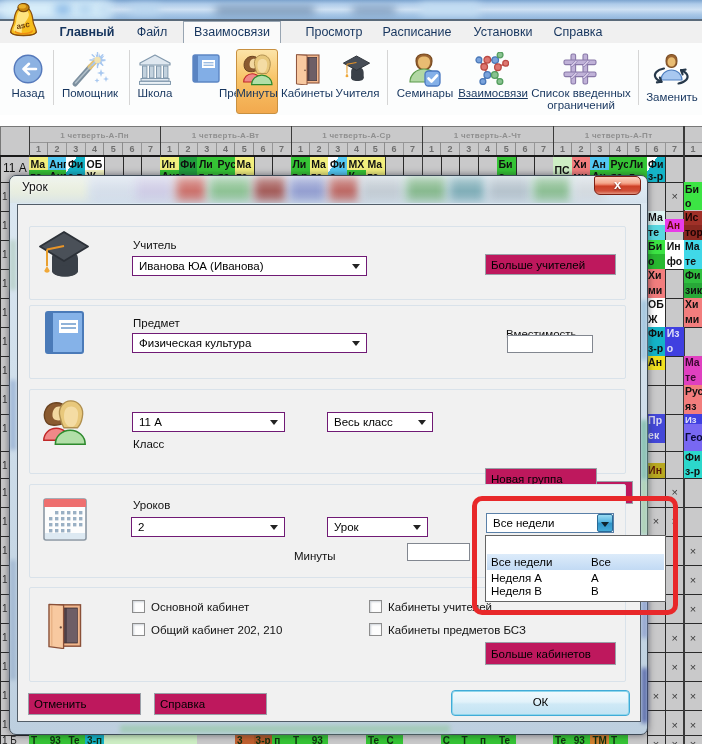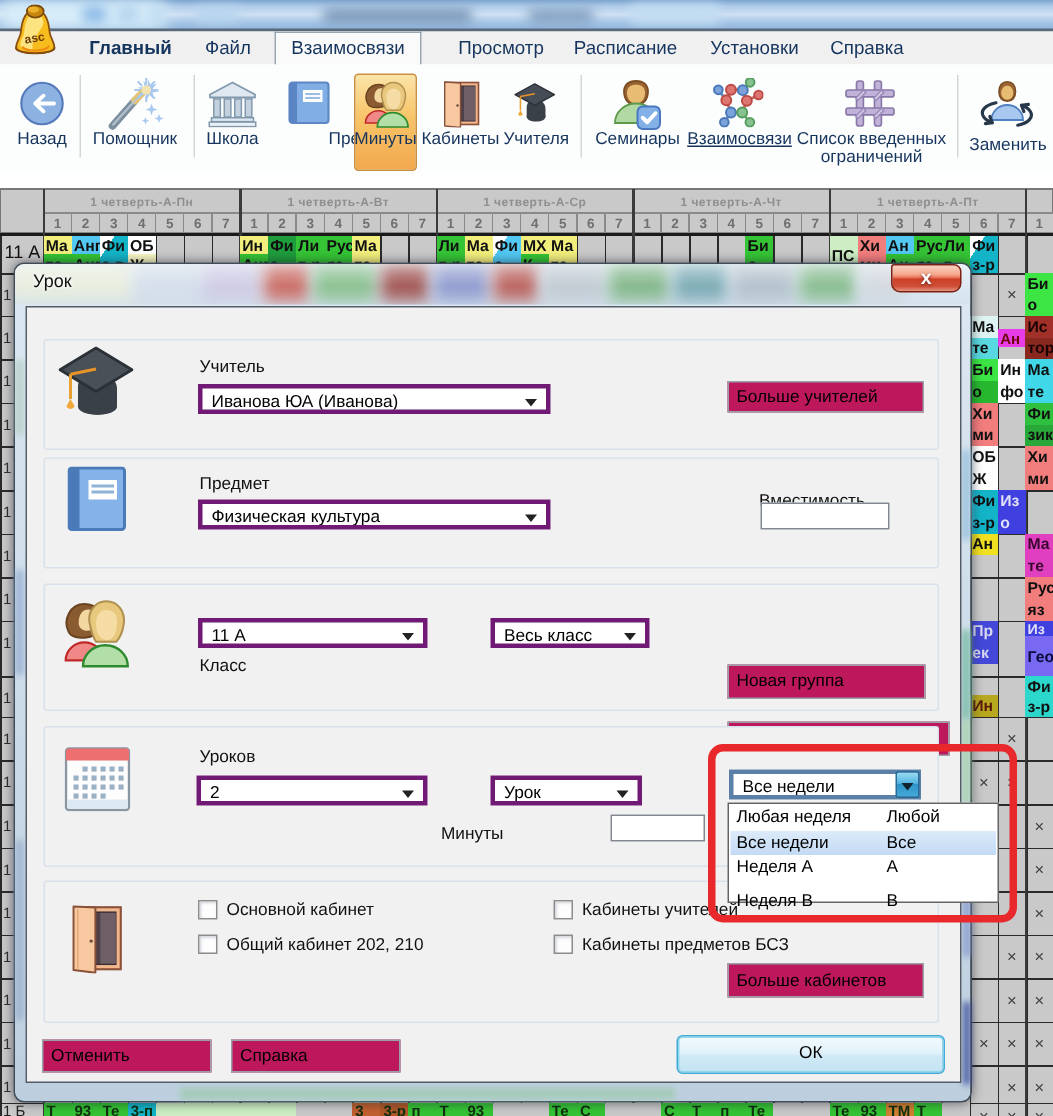--- a/index.html
+++ b/index.html
@@ -22,21 +22,21 @@
 #ttable{left:0;top:115px;width:702px;height:629px;background:#fff;}
 
 #dlg{left:9px;top:175px;width:639px;height:560px;border-radius:7px;background:linear-gradient(to bottom,#dce8f2,#bdcfdf);border:1px solid #3e4a56;box-sizing:border-box;box-shadow:0 0 7px rgba(20,20,30,0.55);}
 #dlgtitleblobs{left:10px;top:176px;width:637px;height:27px;border-radius:6px 6px 0 0;overflow:hidden;}
 #dlgtitleblobs .blob{position:absolute;filter:blur(5px);}
 #dlgtitle{left:22px;top:180px;font-size:12px;color:#101010;text-shadow:0 0 3px #fff,0 0 3px #fff;}
 #closebtn{left:594px;top:175.5px;width:47px;height:19px;border-radius:2px 5px 4px 4px;background:linear-gradient(to bottom,#fbd0c0 0%,#f4a98e 35%,#e8745a 47%,#cc4026 53%,#d04f38 82%,#e29480 100%);border:1px solid #7c2013;border-radius:2px 5px 6px 6px;box-sizing:border-box;text-align:center;color:#fff;font-size:13px;font-weight:bold;line-height:16.5px;text-shadow:0 1px 2px #6a2a22;}
 #dlgcontent{left:16.5px;top:204px;width:624.5px;height:518px;background:#f1f1f1;border:1px solid #525d68;box-sizing:border-box;}
 .gb{position:absolute;border:1px solid #d9e2ea;background:#f1f1f1;border-radius:2px;}
 .lbl{position:absolute;font-size:11.5px;color:#111;white-space:nowrap;}
-.combo{position:absolute;background:#fff;border:3px solid #701a75;box-sizing:border-box;font-size:11.5px;color:#000;line-height:18px;padding-left:6px;white-space:nowrap;overflow:hidden;}
+.combo{position:absolute;background:#fff;border:1px solid #701a75;box-sizing:border-box;font-size:11.5px;color:#000;line-height:18px;padding-left:6px;white-space:nowrap;overflow:hidden;}
 .combo .arr{position:absolute;right:6px;top:7px;width:0;height:0;border-left:4px solid transparent;border-right:4px solid transparent;border-top:5px solid #222;}
 .tbox{position:absolute;background:#fff;border:1px solid #828790;box-sizing:border-box;font-size:11.5px;line-height:18px;padding-left:5px;}
 .fbtn{position:absolute;background:#be185d;border:1px solid #9aa0a8;box-sizing:border-box;font-size:11.5px;color:#000;padding-left:5px;line-height:20px;white-space:nowrap;overflow:hidden;}
 .cb{position:absolute;width:13px;height:13px;background:#fdfdfd;border:1px solid #8d8d8d;box-sizing:border-box;box-shadow:inset 1px 1px 2px #cdd2d8;}
 
 #ddpop{left:485px;top:535px;width:181px;height:67px;background:#fff;border:1px solid #646464;box-sizing:border-box;z-index:40;}
 .ddrow{position:absolute;left:1px;width:177px;height:16.5px;font-size:11.5px;line-height:16.5px;color:#000;padding-left:4px;box-sizing:border-box;}
 .ddrow .c2{position:absolute;left:104px;top:0;}
 
 #redrect{left:472px;top:496px;width:206px;height:119px;border:5px solid #e8282a;border-radius:10px;box-sizing:border-box;z-index:60;}
@@ -684,21 +684,21 @@
     <path d="M13 20 C13 13 17 10 21 11 C25 12 26 17 25 21 C24 27 13 27 13 20 Z" fill="#f2d8a0"></path>
     <path d="M4 46 A13 12.5 0 0 1 30 46 Z" fill="#f08888" stroke="#c02828" stroke-width="1.5"></path>
     <path d="M16 50 A15.5 14.5 0 0 1 47 50 Z" fill="#b2dfa8" stroke="#2e8a2e" stroke-width="1.6"></path>
     <path d="M21 22 C18 12 25 5 32 5 C40 5 46 12 44 22 C43 28 41 31 39 33 L25 33 C23 30 22 27 21 22 Z" fill="#e8c87c" stroke="#b09050" stroke-width="1.4"></path>
     <path d="M25 21 C25 14 28 11 32.5 11 C37.5 11 40.5 15 39.5 21 C39 28 36.5 32 32.5 32 C28.5 32 25 28 25 21 Z" fill="#f4dca4"></path>
   </svg>
   <div class="lbl" style="left:133px;top:396px;margin-top:42px;">Класс</div>
   <div class="combo" style="left:132px;top:412px;width:153px;height:20px;">11 А<span class="arr"></span></div>
   <div class="combo" style="left:327px;top:412px;width:106px;height:20px;">Весь класс<span class="arr"></span></div>
   <div class="fbtn" style="left:485px;top:434px;width:148px;height:23px;margin-top:47px;">Объединенные классы</div>
-  <div class="fbtn" style="left:485px;top:443px;width:132px;height:23px;">Новая группа</div>
+  <div class="fbtn" style="left:485px;top:468px;width:112px;height:23px;">Новая группа</div>
 
   <div class="gb" style="left:29px;top:484px;width:595px;height:92px;"></div>
   <svg class="abs" style="left:43px;top:498px;" width="44" height="43" viewBox="0 0 44 43">
     <rect x="1" y="1" width="42" height="41" rx="2" fill="#fdfdfd" stroke="#8a97a3" stroke-width="1.6"></rect>
     <path d="M1 3 a2 2 0 0 1 2 -2 l38 0 a2 2 0 0 1 2 2 l0 6 l-42 0 Z" fill="#ee6f6f"></path>
     <rect x="2" y="35" width="40" height="6" fill="#dde9f2"></rect>
     <g fill="#9ab0c4">
       <rect x="12" y="13" width="3.4" height="3.4"></rect>
         <rect x="18" y="13" width="3.4" height="3.4"></rect>
         <rect x="24" y="13" width="3.4" height="3.4"></rect>
@@ -747,19 +747,18 @@
   <div class="cb" style="left:369px;top:600px;"></div>
   <div class="lbl" style="left:388px;top:601px;">Кабинеты учителей</div>
   <div class="cb" style="left:369px;top:623px;"></div>
   <div class="lbl" style="left:388px;top:624px;">Кабинеты предметов БСЗ</div>
   <div class="fbtn" style="left:485px;top:642px;width:131px;height:23px;line-height:22px;">Больше кабинетов</div>
 
   <div class="fbtn" style="left:28px;top:693px;width:113px;height:22px;">Отменить</div>
   <div class="fbtn" style="left:154px;top:693px;width:113px;height:22px;">Справка</div>
   <div class="abs" style="left:451px;top:690px;width:179px;height:26px;border-radius:4px;border:1.5px solid #41abd7;background:linear-gradient(to bottom,#f2fafd 0%,#e2f2fa 45%,#cfe9f6 55%,#c2e3f3 100%);box-shadow:0 0 0 1px #8fd6ec inset;box-sizing:border-box;text-align:center;font-size:11.5px;line-height:23px;color:#000;">ОК</div>
   <div class="abs" id="ddpop">
-    <div class="ddrow" style="top:1px;">Любая неделя<span class="c2">Любой</span></div>
     <div class="ddrow" style="top:17.5px;background:linear-gradient(to bottom,#dcebfa,#c2daf4);">Все недели<span class="c2">Все</span></div>
     <div class="ddrow" style="top:34px;">Неделя А<span class="c2">А</span></div>
-    <div class="ddrow" style="top:57px;">Неделя В<span class="c2">В</span></div>
+    <div class="ddrow" style="top:47px;">Неделя В<span class="c2">В</span></div>
   </div>
   <div class="abs" id="redrect"></div>
 </div>
 
 </body></html>

